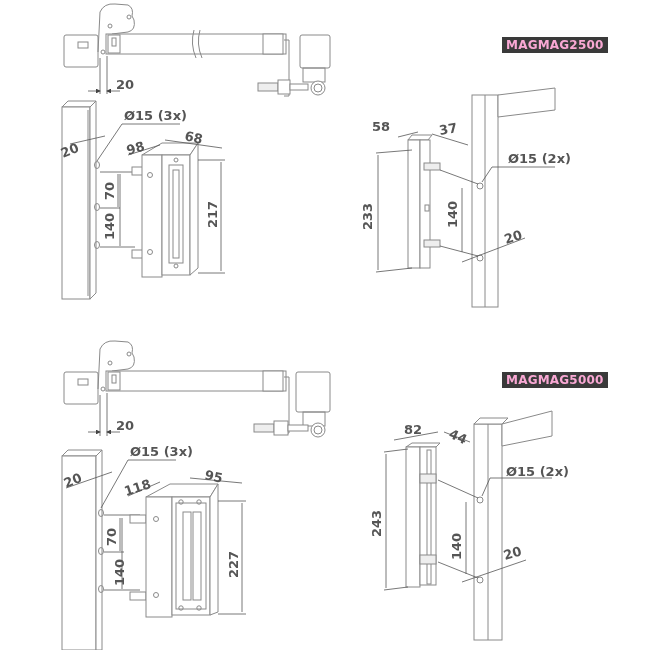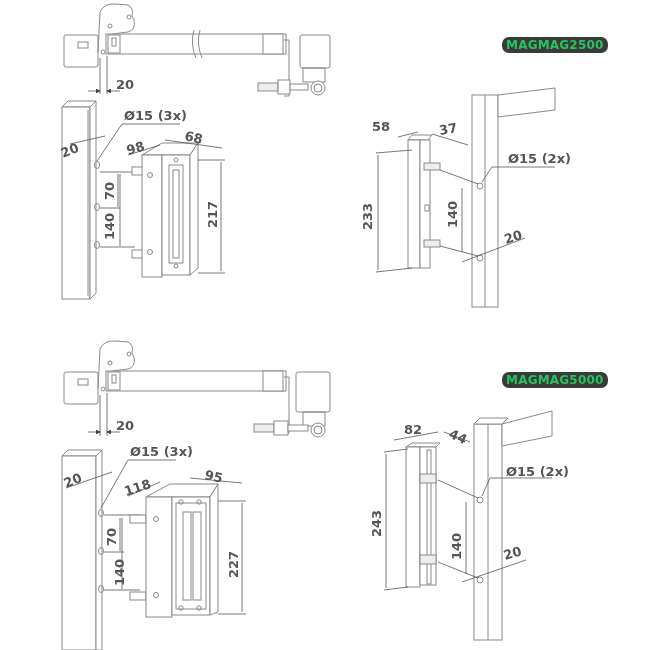--- a/index.html
+++ b/index.html
@@ -3,21 +3,21 @@
 <meta charset="utf-8">
 <style>
   html,body{margin:0;padding:0;background:#fff;}
   #stage{position:relative;width:650px;height:650px;background:#fff;overflow:hidden;font-family:"Liberation Sans",sans-serif;}
   svg{position:absolute;left:0;top:0;}
   .ln{stroke:#8a8a8a;stroke-width:1;fill:none;}
   .fill{fill:#fff;stroke:#8a8a8a;stroke-width:1;}
   .shade{fill:#eeeeee;stroke:#8a8a8a;stroke-width:1;}
   .dim{stroke:#555;stroke-width:0.8;fill:none;}
   .lbl{font-family:"DejaVu Sans",sans-serif;font-size:13px;font-weight:bold;fill:#555;}
-  .badge{position:absolute;background:#3a3a3a;color:#22c55e;font-family:"DejaVu Sans",sans-serif;font-weight:bold;font-size:12px;padding:1px 4px;letter-spacing:0.2px;border-radius:7px;}
+  .badge{position:absolute;background:#3a3a3a;color:#f9a8d4;font-family:"DejaVu Sans",sans-serif;font-weight:bold;font-size:12px;padding:1px 4px;letter-spacing:0.2px;}
 </style>
 </head>
 <body>
 
 <div id="stage">
 
   <div class="badge" style="left:502px;top:37px;">MAGMAG2500</div>
   <div class="badge" style="left:502px;top:372px;">MAGMAG5000</div>
 
   <svg width="650" height="650" viewBox="0 0 650 650">

